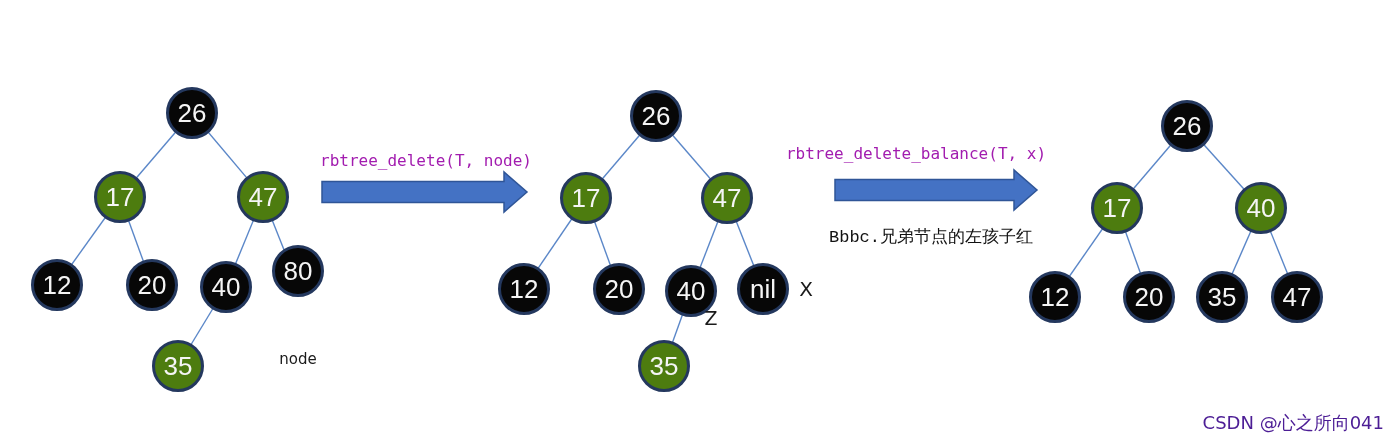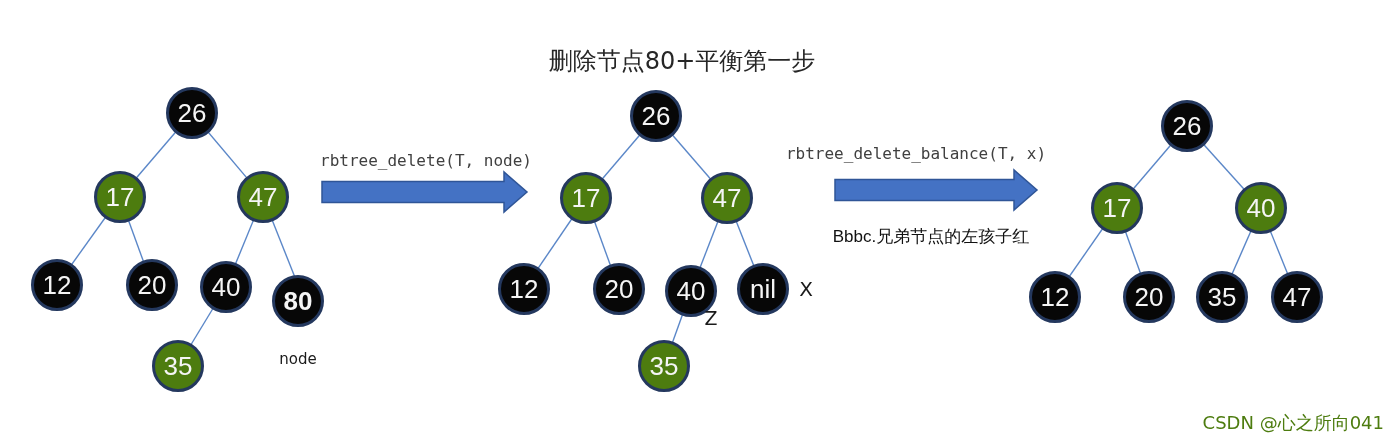--- a/index.html
+++ b/index.html
@@ -20,28 +20,28 @@
     color:#f5f5f5;font-size:26px;line-height:1;
   }
   .tree-node.black{background:#070707;}
   .tree-node.red{background:#4d7c0f;}
   .node-annotation{
     position:absolute;transform:translate(-50%,-50%);color:#1a1a1a;
     white-space:nowrap;font-family:"DejaVu Sans",sans-serif;
   }
   .arrow-label{
     position:absolute;transform:translate(-50%,-50%);white-space:nowrap;
-    font-family:"DejaVu Sans Mono",monospace;font-size:16px;color:#404040;
+    font-family:"DejaVu Sans Mono",monospace;font-size:16px;color:#a21caf;
   }
   .arrow-sublabel{
     position:absolute;transform:translate(-50%,-50%);white-space:nowrap;
-    font-family:Liberation Sans, sans-serif;font-size:17px;color:#111111;
+    font-family:Liberation Mono, monospace;font-size:17px;color:#111111;
   }
   .watermark{
-    position:absolute;right:8px;bottom:8px;font-size:18px;color:#4d7c0f;
+    position:absolute;right:8px;bottom:8px;font-size:18px;color:#4c1d95;
     font-family:"DejaVu Sans",sans-serif;white-space:nowrap;
   }
 </style>
 </head>
 <body>
 
 <div id="canvas">
 
   <svg id="edges" viewBox="0 0 1392 443" xmlns="http://www.w3.org/2000/svg">
     <g id="edge-lines">
@@ -63,37 +63,36 @@
         <line x1="1187" y1="126" x2="1261" y2="208" stroke="#5b87c8" stroke-width="1.4"></line>
         <line x1="1117" y1="208" x2="1055" y2="297" stroke="#5b87c8" stroke-width="1.4"></line>
         <line x1="1117" y1="208" x2="1149" y2="297" stroke="#5b87c8" stroke-width="1.4"></line>
         <line x1="1261" y1="208" x2="1222" y2="297" stroke="#5b87c8" stroke-width="1.4"></line>
         <line x1="1261" y1="208" x2="1297" y2="297" stroke="#5b87c8" stroke-width="1.4"></line>
       </g>
     <polygon points="322,181.5 504,181.5 504,172 527,192 504,212 504,202.5 322,202.5" fill="#4472c4" stroke="#2f5597" stroke-width="1.5"></polygon>
     <polygon points="835,179.5 1014,179.5 1014,170 1037,190 1014,210 1014,200.5 835,200.5" fill="#4472c4" stroke="#2f5597" stroke-width="1.5"></polygon>
   </svg>
 
-  <div class="title">删除节点80+平衡第一步</div>
 
   <div class="arrow-label" style="left:426px;top:160px">rbtree_delete(T, node)</div>
 
   <div class="arrow-label" style="left:916px;top:153px">rbtree_delete_balance(T, x)</div>
 
   <div class="arrow-sublabel" style="left:931px;top:236px">Bbbc.兄弟节点的左孩子红</div>
 
   <div class="watermark">CSDN @心之所向041</div>
 
 <div class="tree-node black" style="left: 166px; top: 87px;">26</div>
     <div class="tree-node red" style="left: 94px; top: 171px;">17</div>
     <div class="tree-node red" style="left: 237px; top: 171px;">47</div>
     <div class="tree-node black" style="left: 31px; top: 259px;">12</div>
     <div class="tree-node black" style="left: 126px; top: 259px;">20</div>
     <div class="tree-node black" style="left: 200px; top: 261px;">40</div>
-    <div class="tree-node black" style="left: 272px; top: 275px; font-weight: bold;">80</div>
+    <div class="tree-node black" style="left: 272px; top: 245px;">80</div>
     <div class="node-annotation" style="left: 298px; top: 318px; font-size: 15px; margin-top: 41px;">node</div>
     <div class="tree-node red" style="left: 152px; top: 340px;">35</div>
     <div class="tree-node black" style="left: 630px; top: 90px;">26</div>
     <div class="tree-node red" style="left: 560px; top: 172px;">17</div>
     <div class="tree-node red" style="left: 701px; top: 172px;">47</div>
     <div class="tree-node black" style="left: 498px; top: 263px;">12</div>
     <div class="tree-node black" style="left: 593px; top: 263px;">20</div>
     <div class="tree-node black" style="left: 665px; top: 265px;">40</div>
     <div class="node-annotation" style="left: 711px; top: 318px; font-size: 19px;">Z</div>
     <div class="tree-node black" style="left: 737px; top: 263px;">nil</div>

